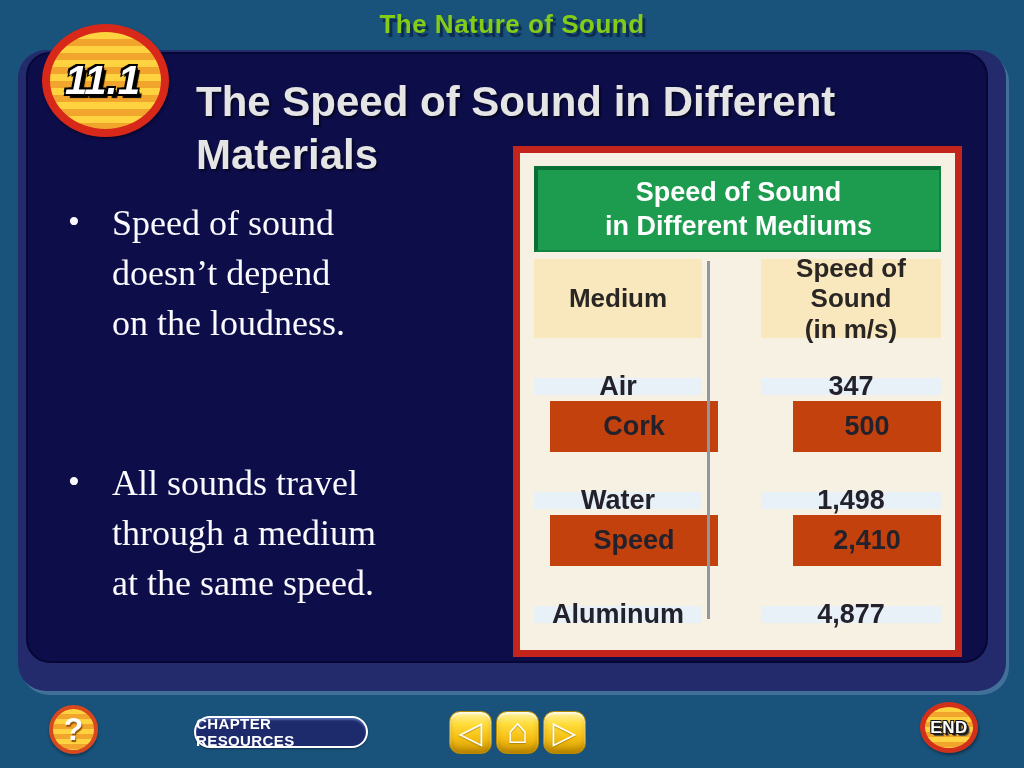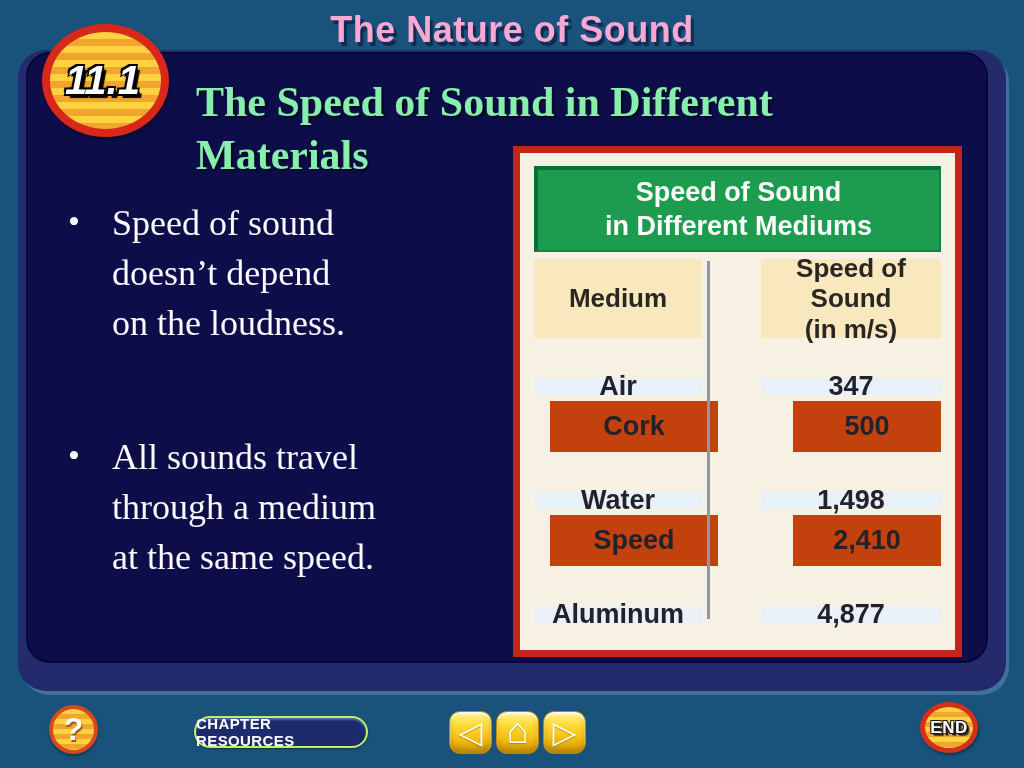--- a/index.html
+++ b/index.html
@@ -7,21 +7,21 @@
   body {
     position: relative;
     font-family: "Liberation Sans", sans-serif;
     background: #19537B;
   }
 
   
   .top-title {
     position: absolute; top: 9px; left: 0; width: 100%;
     text-align: center;
-    font-size: 36px; font-weight: bold; color: #f9a8d4;
+    font-size: 26px; font-weight: bold; color: #84cc16;
     text-shadow: 3px 4px 1px #0E2B52;
     letter-spacing: 0.5px;
   }
 
   
   .panel-outer {
     position: absolute; left: 18px; top: 50px; width: 988px; height: 641px;
     background: #232B6D; border-radius: 28px;
     box-shadow: 3px 4px 0 #41719A;
   }
@@ -43,39 +43,39 @@
   .badge-text {
     font-size: 40px; font-weight: bold; font-style: italic; color: #FFFFFF;
     text-shadow: -2px -2px 0 #000, 2px -2px 0 #000, -2px 2px 0 #000,
                   2px 2px 0 #000, 4px 4px 1px #000;
     padding-right: 6px;
   }
 
   
   .heading {
     position: absolute; left: 196px; top: 76px; width: 740px;
-    font-family: Liberation Serif, serif;
-    font-size: 42px; font-weight: bold; color: #86efac;
+    font-family: Liberation Sans, sans-serif;
+    font-size: 42px; font-weight: bold; color: #e5e5e5;
     line-height: 1.26; white-space: pre-line;
     text-shadow: 2px 2px 2px rgba(0,0,0,0.55);
   }
   .bullet {
     position: absolute; left: 66px; width: 420px;
     padding-left: 46px;
     font-family: "Liberation Serif", serif;
     font-size: 36px; color: #FAFAFF;
     line-height: 50px; white-space: pre-line;
   }
   .bullet::before {
     content: "\2022";
     position: absolute; left: 2px; top: -1px;
     font-size: 34px; color: #FAFAFF;
   }
   .bullet-1 { top: 198px; }
-  .bullet-2 { top: 432px; }
+  .bullet-2 { top: 458px; }
 
   
   .figure {
     position: absolute; left: 513px; top: 146px; width: 449px; height: 511px;
     border: 7px solid #C3251D;
     background: #F6F1E2;
     padding: 13px 14px 12px 14px;
   }
   .green-header {
     height: 86px; margin-bottom: 7px;
@@ -121,21 +121,21 @@
     cursor: pointer;
   }
   .help-glyph {
     font-size: 32px; font-weight: bold; color: #FFFFFF;
     text-shadow: 1px 2px 1px rgba(140,70,0,0.9);
   }
   .chapter-button {
     position: absolute; left: 194px; top: 716px; width: 174px; height: 32px;
     border-radius: 16px;
     background: #1D2B6C;
-    border: 2px solid #bef264;
+    border: 2px solid #ffffff;
     box-shadow: inset 0 2px 2px #5266B2, 0 1px 2px rgba(0,0,0,0.4);
     display: flex; align-items: center; justify-content: flex-start;
     color: #FFFFFF; font-size: 15px; font-weight: bold; letter-spacing: 0.4px;
     cursor: pointer;
   }
   .nav-button {
     position: absolute; top: 711px; width: 43px; height: 43px;
     border-radius: 11px;
     background: linear-gradient(180deg, #FFF1A0 0%, #FFDD3B 30%, #F6C115 62%, #CF9A00 100%);
     border: 1px solid #B98A00;

